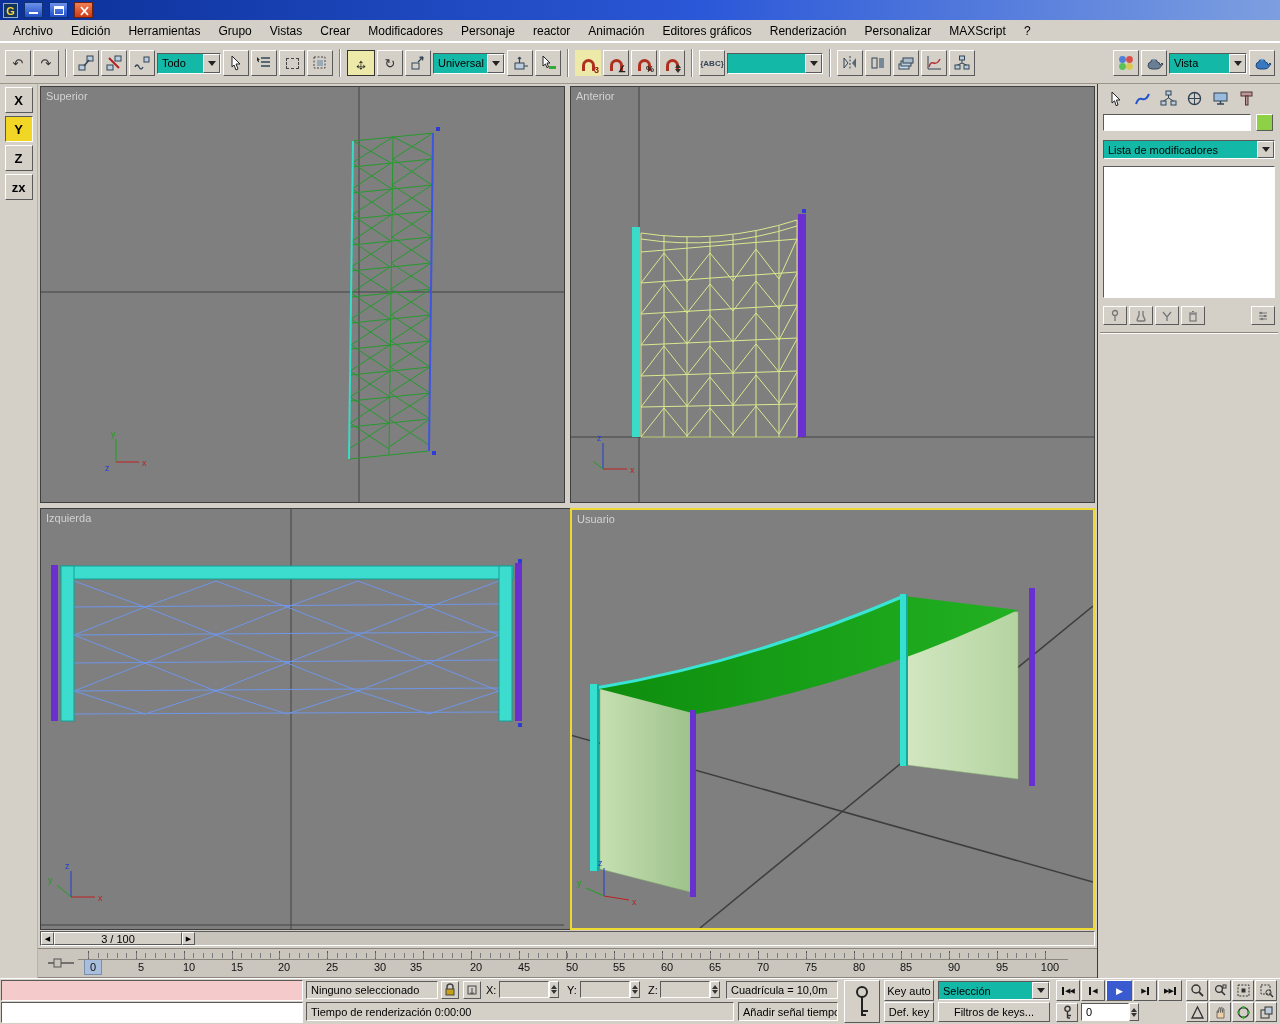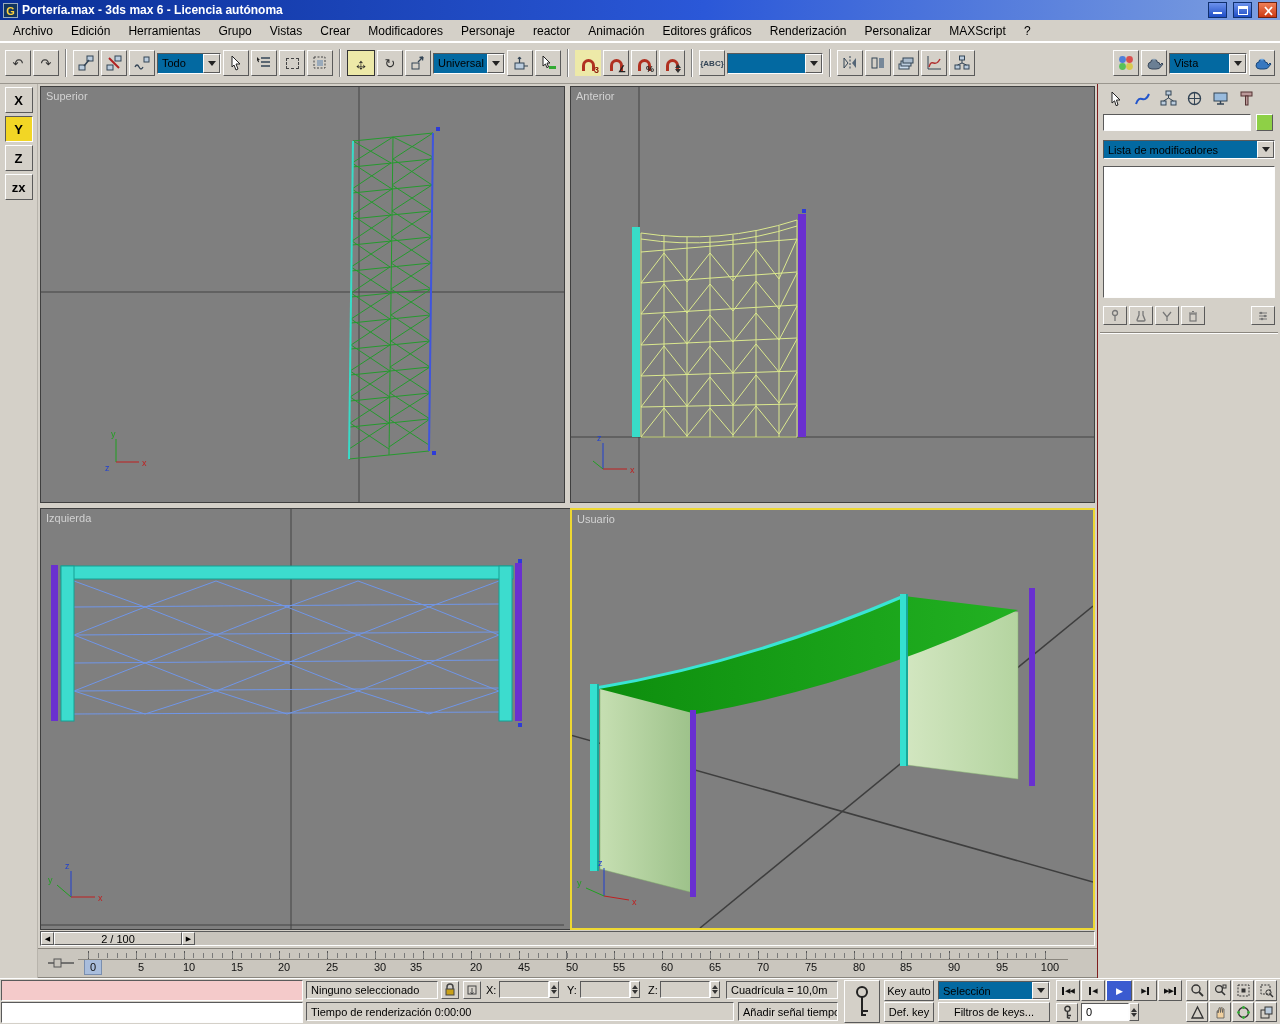--- a/index.html
+++ b/index.html
@@ -26,21 +26,21 @@
   
   .menubar{position:absolute;left:0;top:20px;width:1280px;height:22px;display:flex;align-items:center;
     font-size:12px;padding-left:4px;border-bottom:1px solid #fff;}
   .mi{padding:3px 9px;white-space:nowrap;}
   
   .toolbar{position:absolute;left:0;top:42px;width:1280px;height:42px;display:flex;align-items:center;
     padding:0 5px;gap:2px;border-top:1px solid #fff;border-bottom:1px solid #9a968e;}
   .tb{width:26px;height:26px;position:relative;font-size:13px;color:#333;flex:none;}
   .tb.pressed{border-color:#5a5a5a #fdfdfd #fdfdfd #5a5a5a;background:#ede9a8;}
   .sep{width:2px;height:28px;border-left:1px solid #808080;border-right:1px solid #fff;margin:0 4px;flex:none;}
-  .combo{height:21px;background:#0369a1;display:flex;align-items:center;
+  .combo{height:21px;background:#14b8a6;display:flex;align-items:center;
     border:1px solid;border-color:#5a5a5a #fdfdfd #fdfdfd #5a5a5a;font-size:11px;flex:none;}
   .combo .val{flex:1;padding-left:4px;white-space:nowrap;overflow:hidden;}
   .combo .ab{width:17px;height:100%;display:flex;align-items:center;justify-content:center;
     border:1px solid;border-color:#fdfdfd #5a5a5a #5a5a5a #fdfdfd;background:#d4d0c8;}
   .tri-dn{width:0;height:0;border-left:4px solid transparent;border-right:4px solid transparent;border-top:5px solid #222;}
   .tri-up-s{width:0;height:0;border-left:3px solid transparent;border-right:3px solid transparent;border-bottom:4px solid #333;}
   .tri-dn-s{width:0;height:0;border-left:3px solid transparent;border-right:3px solid transparent;border-top:4px solid #333;}
   .magnet{width:13px;height:12px;border:3px solid #b03020;border-bottom:none;border-radius:7px 7px 0 0;position:relative;top:2px;}
   .snapsub{position:absolute;right:2px;bottom:1px;font-size:9px;font-weight:bold;color:#8a1808;line-height:9px;}
   .movespan{position:absolute;left:0;top:0;width:100%;height:100%;display:flex;align-items:center;justify-content:center;font-size:15px;color:#222;}
@@ -72,21 +72,20 @@
   .spincol{display:flex;flex-direction:column;gap:1px;justify-content:center;align-items:center;width:10px;height:100%;}
   svg{display:block;}
 </style>
 </head>
 <body>
 
 <div class="app">
 
   <div class="titlebar">
     <div class="appicon">G</div>
-    <div class="title-text">Portería.max - 3ds max 6 - Licencia autónoma</div>
     <div class="wbtn blue">
         <span class="glyph-min"></span>
       </div>
     <div class="wbtn blue">
         <span class="glyph-max"></span>
       </div>
     <div class="wbtn red">
       <svg width="19" height="16" viewBox="0 0 19 16">
           <path d="M6,4 L13,12 M13,4 L6,12" stroke="#fff" stroke-width="1.8"></path>
         </svg>
@@ -543,21 +542,21 @@
     <div class="abs" style="left:2px;top:248px;width:178px;height:0;border-top:1px solid #8a867e;border-bottom:1px solid #fdfdfd;"></div>
     <div class="abs" style="left:2px;top:252px;width:178px;height:636px;"></div>
   </div>
 
   <div class="tslider">
     <div class="s abs" style="left:0;top:1px;width:1055px;height:15px;background:#c8c4bc;"></div>
     <div class="r ctr abs" style="left:1px;top:2px;width:13px;height:13px;font-size:7px;">
         <span>◀</span>
       </div>
     <div class="r ctr abs" style="left:14px;top:2px;width:128px;height:13px;font-size:11px;">
-        <span>2 / 100</span>
+        <span>3 / 100</span>
       </div>
     <div class="r ctr abs" style="left:142px;top:2px;width:13px;height:13px;font-size:7px;">
         <span>▶</span>
       </div>
   </div>
 
   <div class="trackbar">
     <svg class="abs" style="left:8px;top:6px;" width="30" height="16" viewBox="0 0 30 16">
         <path d="M2,8 H28" stroke="#555" stroke-width="1.5"></path>
         <rect x="8" y="4" width="7" height="8" fill="#c8c4bc" stroke="#555"></rect>

